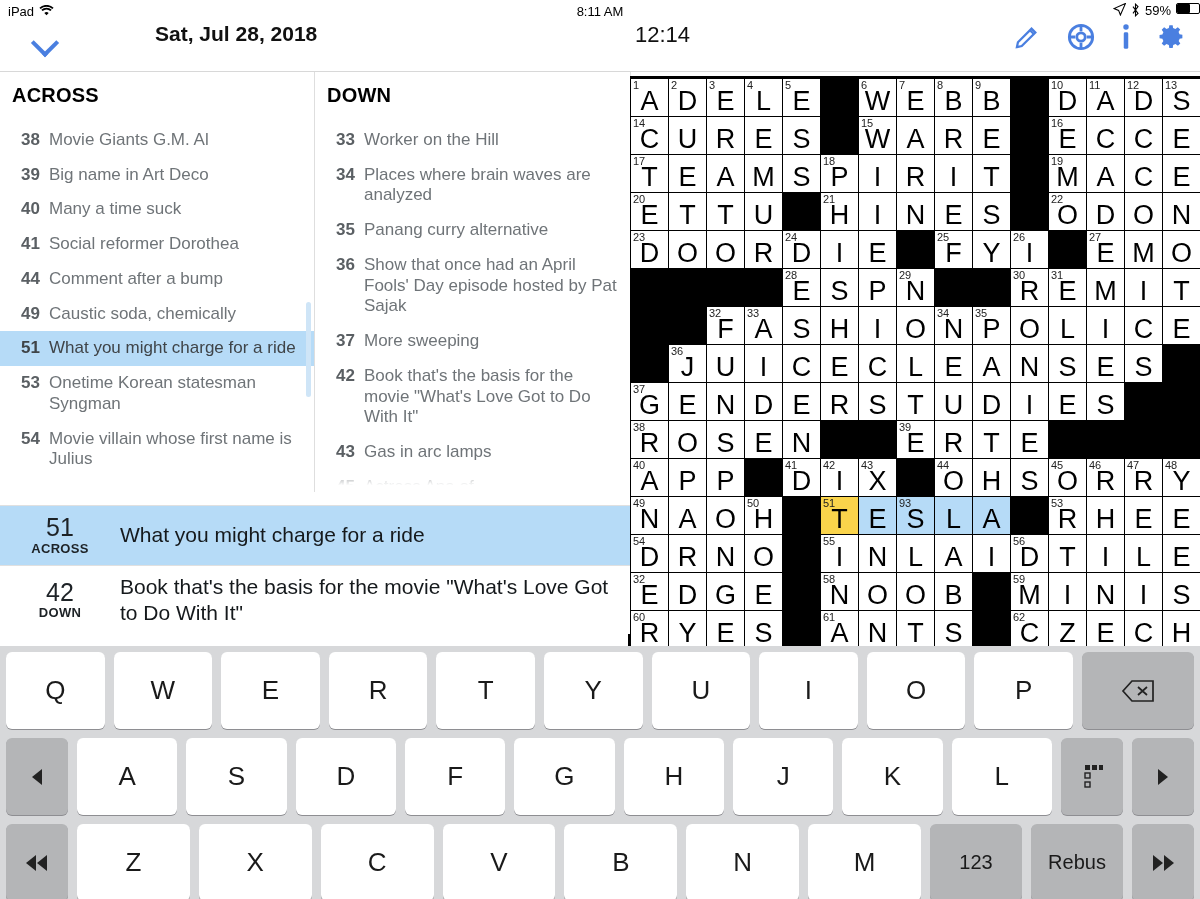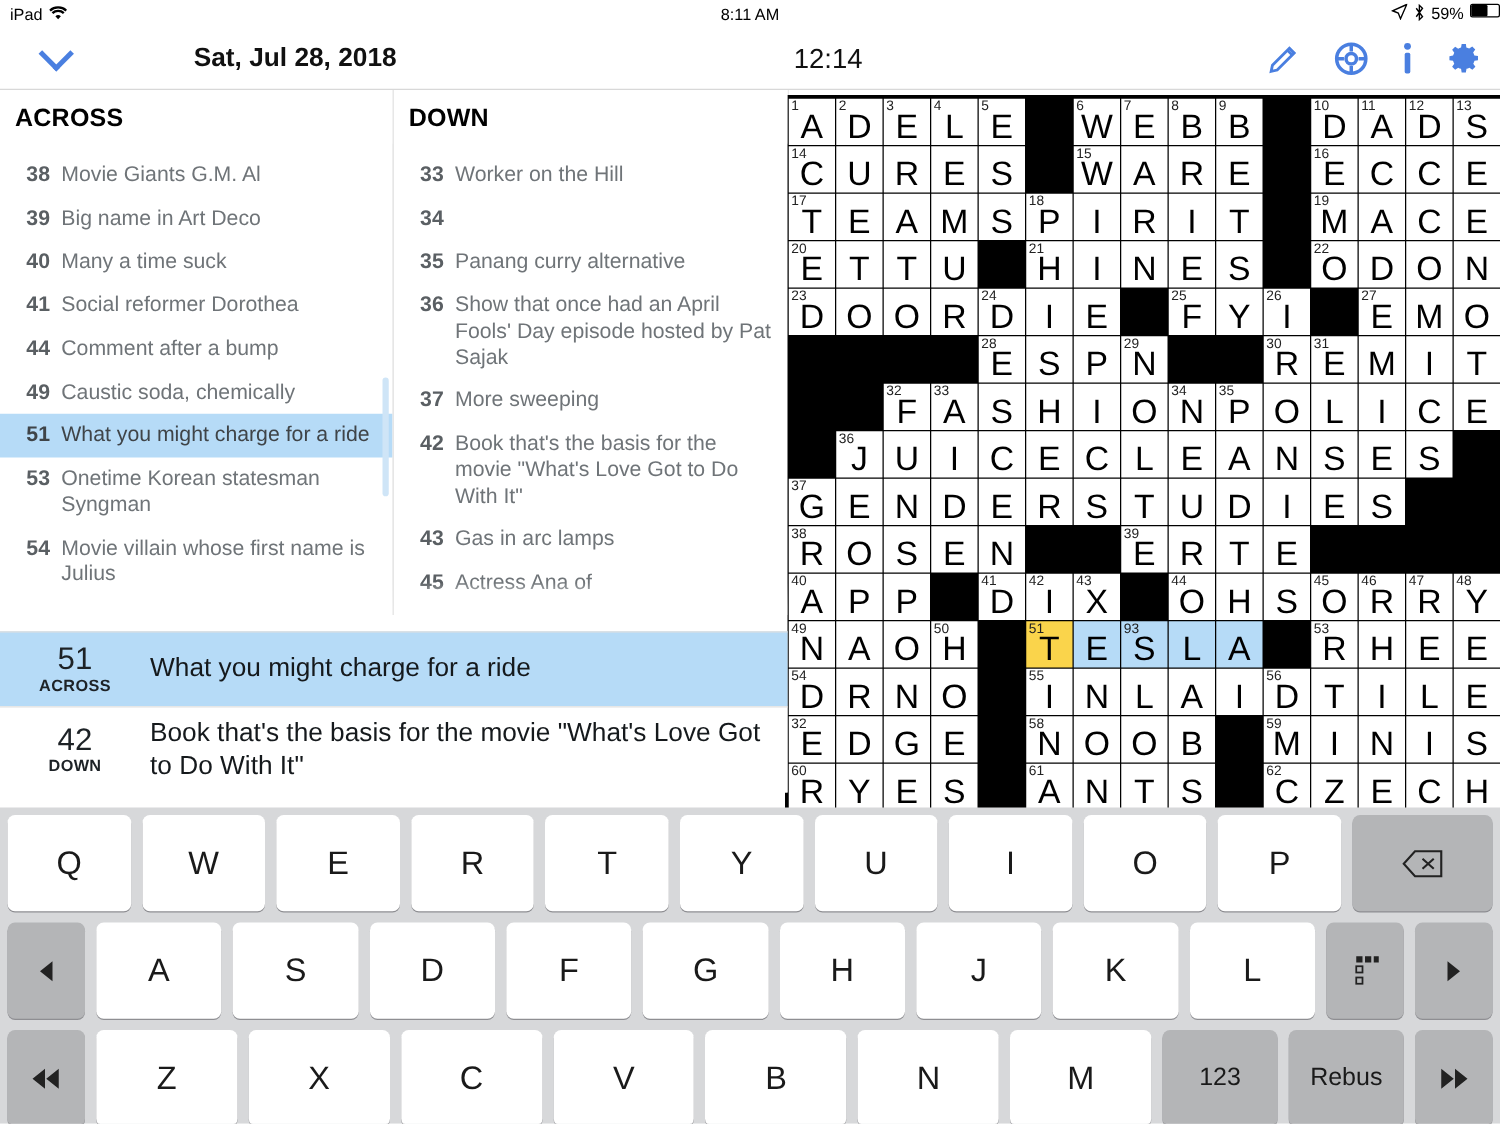--- a/index.html
+++ b/index.html
@@ -30,21 +30,21 @@
   }
   .batt::after {
     content: ""; position: absolute; right: -3px; top: 3px;
     width: 2px; height: 5px; background: #000; border-radius: 0 1px 1px 0;
   }
   .batt > i { display:block; height: 100%; background: #000; border-radius:1px; }
 
   
   .topbar {
     height: 50px; width: 100%;
-    display: flex; align-items: center;
+    display: flex; 
     border-bottom: 1px solid #d8d8d8;
     background: #fff; position: relative;
   }
   .chev-btn { width: 90px; display: flex; justify-content: center; align-items: center; }
   .chev {
     width: 20px; height: 20px;
     border-right: 4px solid #4a7fe0; border-bottom: 4px solid #4a7fe0;
     transform: rotate(45deg); margin-top: -8px;
   }
   .puz-date {
@@ -285,20 +285,21 @@
         <div class="cluecol">
           <div class="cluehead">DOWN</div>
           <div class="clue-partial"></div>
           <div class="cluelist">
             <div class="clue">
               <span class="num">33</span>
               <span class="txt">Worker on the Hill</span>
             </div>
             <div class="clue">
               <span class="num">34</span>
+              <span class="txt">Places where brain waves are analyzed</span>
             </div>
             <div class="clue">
               <span class="num">35</span>
               <span class="txt">Panang curry alternative</span>
             </div>
             <div class="clue">
               <span class="num">36</span>
               <span class="txt">Show that once had an April Fools' Day episode hosted by Pat Sajak</span>
             </div>
             <div class="clue">

